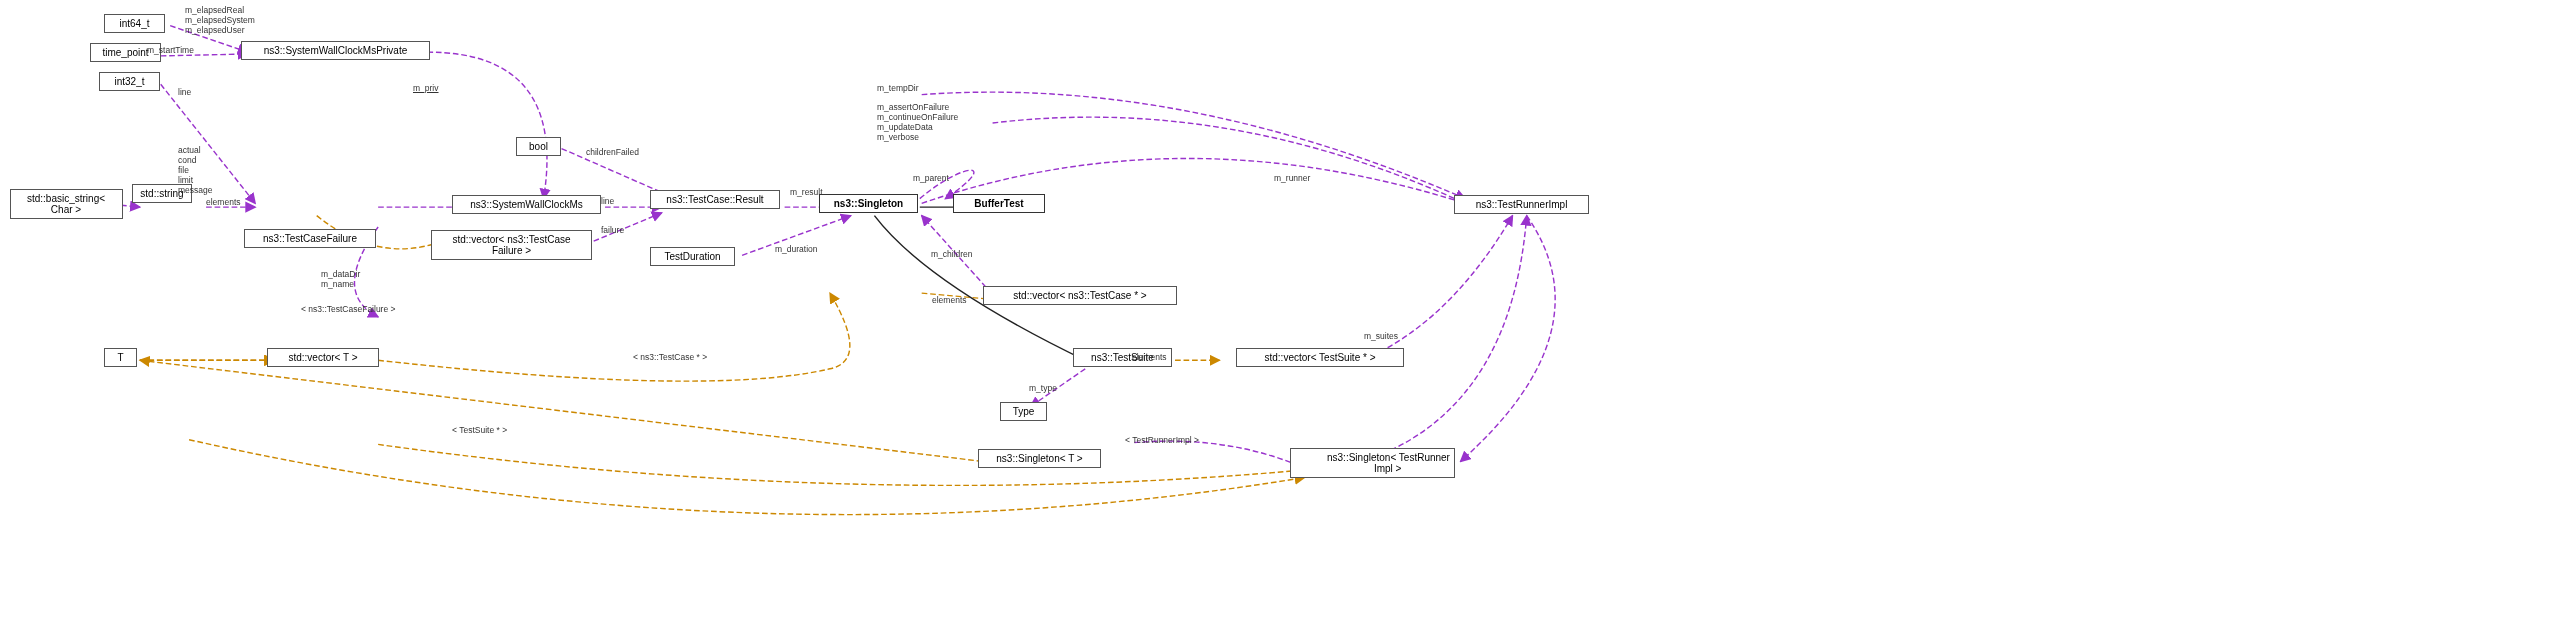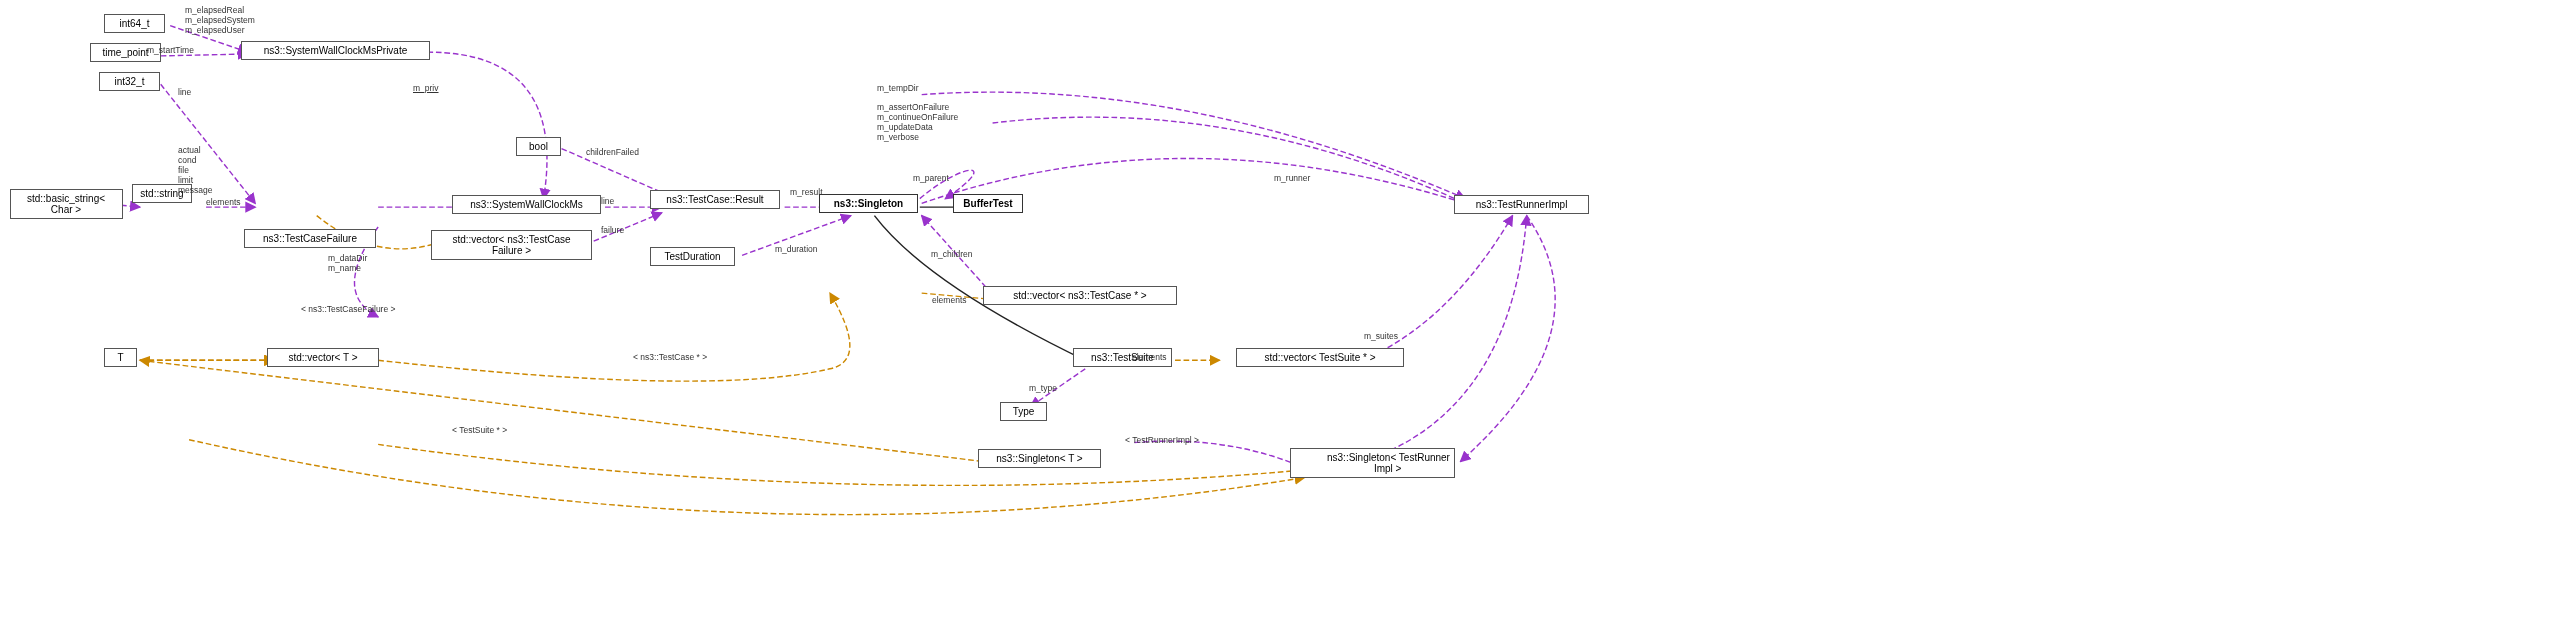--- a/index.html
+++ b/index.html
@@ -212,21 +212,21 @@
   </div>
 
   <div class="node" style="left:650px;top:247px;width:85px;">
     <span>TestDuration</span>
   </div>
 
   <div class="node node-highlight" style="left:819px;top:194px;width:99px;">
     <span>ns3::Singleton</span>
   </div>
 
-  <div class="node node-bold" style="left:953px;top:194px;width:70px;border:1.9px solid #333;">
+  <div class="node node-bold" style="left:953px;top:194px;width:92px;border:1.9px solid #333;">
     <span>BufferTest</span>
   </div>
 
   <div class="node" style="left:983px;top:286px;width:194px;">
     <span>std::vector&lt; ns3::TestCase * &gt;</span>
   </div>
 
   <div class="node" style="left:1073px;top:348px;width:99px;">
     <span>ns3::TestSuite</span>
   </div>
@@ -300,21 +300,21 @@
   </div>
 
   <div class="label-text" style="left:931px;top:249px;">
     <span>m_children</span>
   </div>
 
   <div class="label-text" style="left:932px;top:295px;">
     <span>elements</span>
   </div>
 
-  <div class="label-text" style="left:321px;top:253px;margin-left:7px;">
+  <div class="label-text" style="left:321px;top:269px;">
     <span>m_dataDir<br>m_name</span>
   </div>
 
   <div class="label-text" style="left:301px;top:304px;">
     <span>&lt; ns3::TestCaseFailure &gt;</span>
   </div>
 
   <div class="label-text" style="left:633px;top:352px;">
     <span>&lt; ns3::TestCase * &gt;</span>
   </div>

